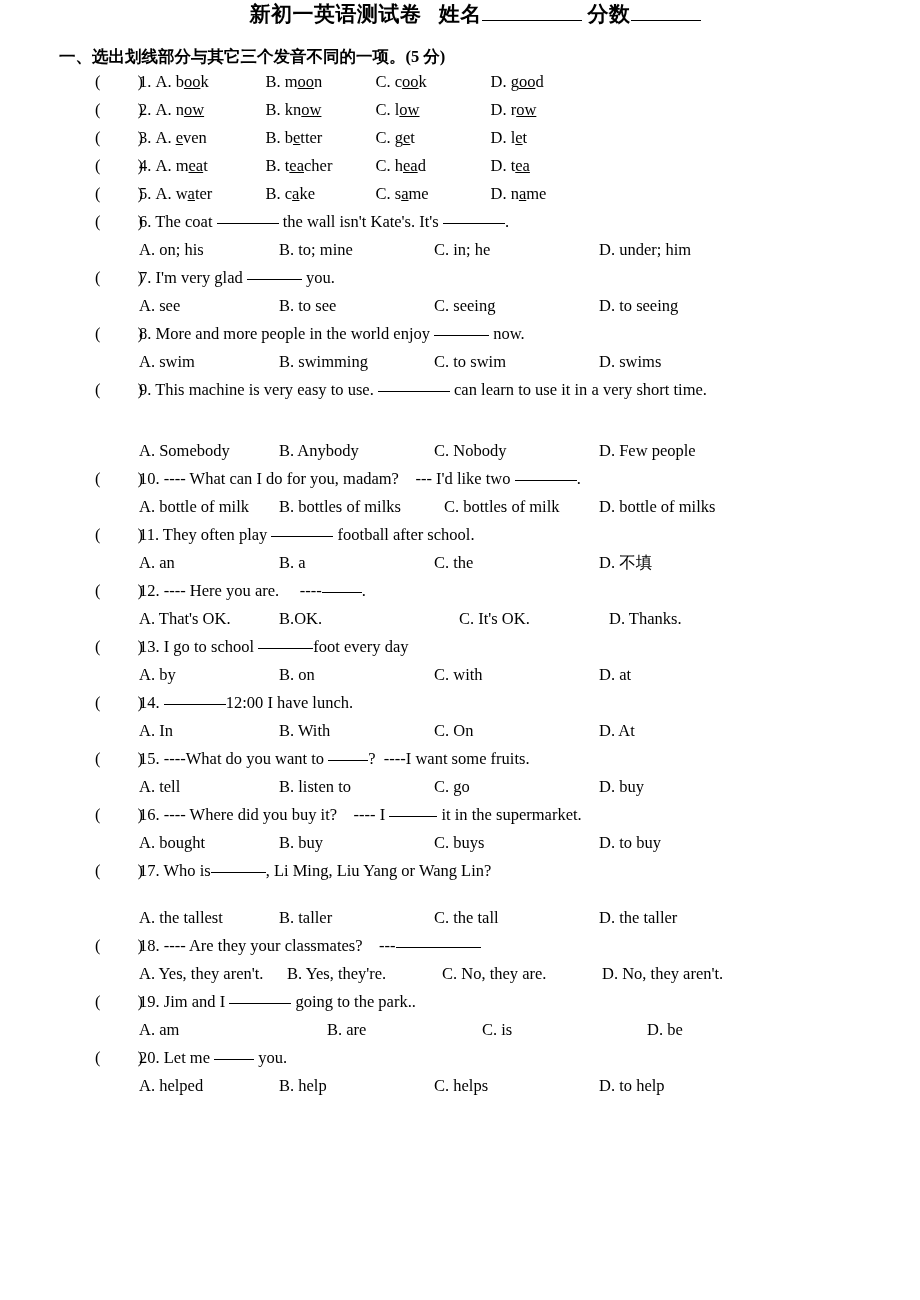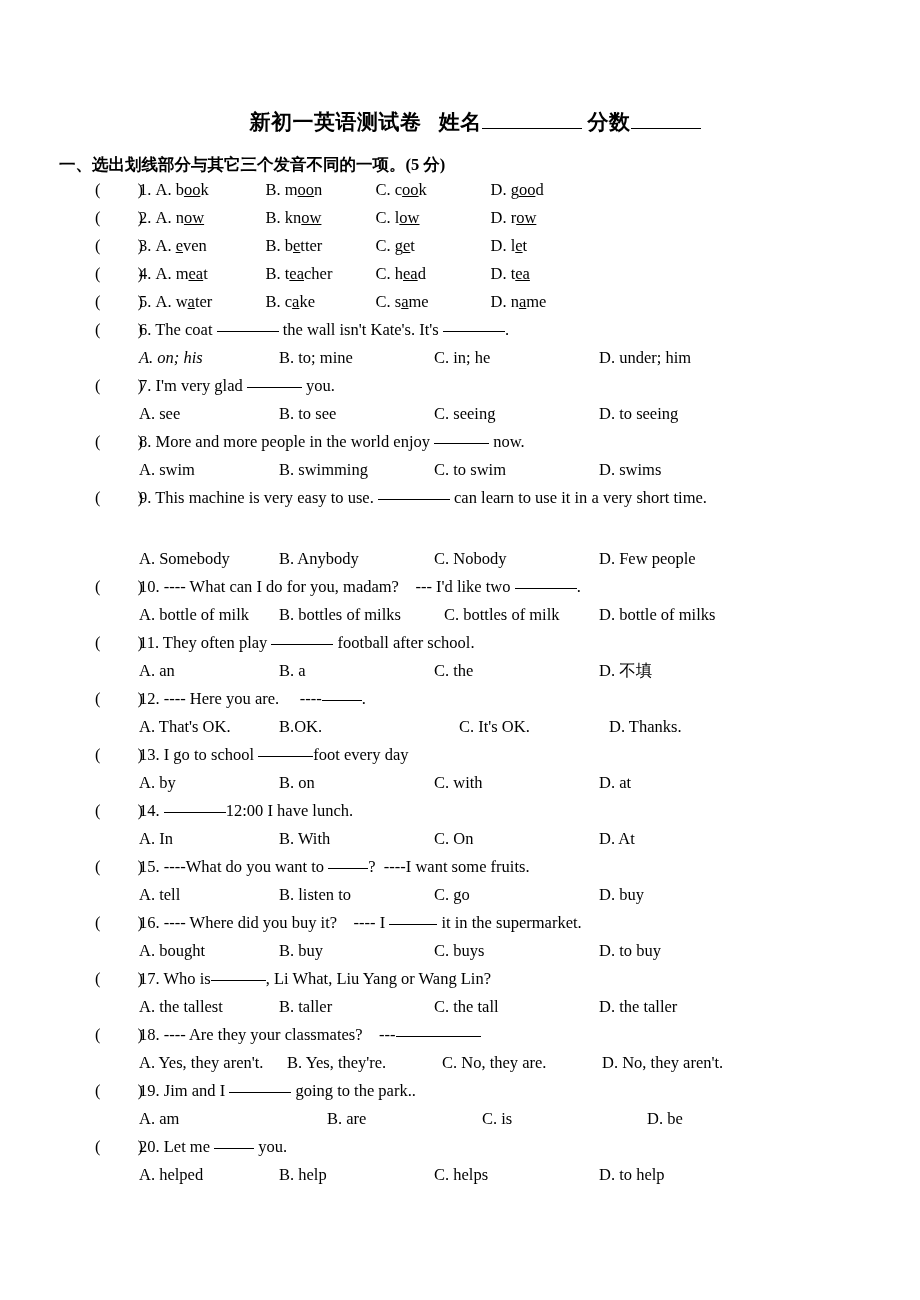--- a/index.html
+++ b/index.html
@@ -19,21 +19,20 @@
     position: relative;
     width: 920px;
     height: 1300px;
     padding: 0;
   }
   .title {
     text-align: center;
     font-size: 21px;
     font-weight: bold;
     margin: 0;
-    padding-top: 108px;
     padding-left: 30px;
     letter-spacing: 0.5px;
     white-space: pre;
   }
   .title .blank {
     display: inline-block;
     border-bottom: 1.5px solid #000;
     vertical-align: baseline;
   }
   .b-long { width: 100px; }
@@ -106,43 +105,43 @@
       <div class="qline"><span class="paren">(         )</span><span>1. </span><span class="p1-a"><span>A. b</span><u>oo</u><span>k</span></span><span class="p1-b"><span>B. m</span><u>oo</u><span>n</span></span><span class="p1-c"><span>C. c</span><u>oo</u><span>k</span></span><span class="p1-d"><span>D. g</span><u>oo</u><span>d</span></span></div>
       <div class="qline"><span class="paren">(         )</span><span>2. </span><span class="p1-a"><span>A. n</span><u>ow</u><span></span></span><span class="p1-b"><span>B. kn</span><u>ow</u><span></span></span><span class="p1-c"><span>C. l</span><u>ow</u><span></span></span><span class="p1-d"><span>D. r</span><u>ow</u><span></span></span></div>
       <div class="qline"><span class="paren">(         )</span><span>3. </span><span class="p1-a"><span>A. </span><u>e</u><span>ven</span></span><span class="p1-b"><span>B. b</span><u>e</u><span>tter</span></span><span class="p1-c"><span>C. g</span><u>e</u><span>t</span></span><span class="p1-d"><span>D. l</span><u>e</u><span>t</span></span></div>
       <div class="qline"><span class="paren">(         )</span><span>4. </span><span class="p1-a"><span>A. m</span><u>ea</u><span>t</span></span><span class="p1-b"><span>B. t</span><u>ea</u><span>cher</span></span><span class="p1-c"><span>C. h</span><u>ea</u><span>d</span></span><span class="p1-d"><span>D. t</span><u>ea</u><span></span></span></div>
       <div class="qline"><span class="paren">(         )</span><span>5. </span><span class="p1-a"><span>A. w</span><u>a</u><span>ter</span></span><span class="p1-b"><span>B. c</span><u>a</u><span>ke</span></span><span class="p1-c"><span>C. s</span><u>a</u><span>me</span></span><span class="p1-d"><span>D. n</span><u>a</u><span>me</span></span></div>
     </div>
 
 
   <div id="part2">
       <div class="qline"><span class="paren">(         )</span><span class="qtext"><span>6. The coat </span><span class="fill f62"></span><span> the wall isn't Kate's. It's </span><span class="fill f62"></span><span>.</span></span></div>
-      <div class="ansline"><span class="oa" style="width: 140px; font-style: italic;">A. on; his</span><span class="oa" style="width: 155px;">B. to; mine</span><span class="oa" style="width: 165px;">C. in; he</span><span class="oa">D. under; him</span></div>
+      <div class="ansline"><span class="oa" style="width: 140px;">A. on; his</span><span class="oa" style="width: 155px;">B. to; mine</span><span class="oa" style="width: 165px;">C. in; he</span><span class="oa">D. under; him</span></div>
       <div class="qline"><span class="paren">(         )</span><span class="qtext"><span>7. I'm very glad </span><span class="fill f55"></span><span> you.</span><span></span></span></div>
       <div class="ansline"><span class="oa" style="width: 140px;">A. see</span><span class="oa" style="width: 155px;">B. to see</span><span class="oa" style="width: 165px;">C. seeing</span><span class="oa">D. to seeing</span></div>
       <div class="qline"><span class="paren">(         )</span><span class="qtext"><span>8. More and more people in the world enjoy </span><span class="fill f55"></span><span> now.</span><span></span></span></div>
       <div class="ansline"><span class="oa" style="width: 140px;">A. swim</span><span class="oa" style="width: 155px;">B. swimming</span><span class="oa" style="width: 165px;">C. to swim</span><span class="oa">D. swims</span></div>
       <div class="qline"><span class="paren">(         )</span><span class="qtext"><span>9. This machine is very easy to use. </span><span class="fill f72"></span><span> can learn to use it in a very short time.</span><span></span></span></div>
       <div class="ansline"><span class="oa" style="width: 140px;">A. Somebody</span><span class="oa" style="width: 155px;">B. Anybody</span><span class="oa" style="width: 165px; margin-top: 33px;">C. Nobody</span><span class="oa">D. Few people</span></div>
       <div class="qline"><span class="paren">(         )</span><span class="qtext"><span>10. ---- What can I do for you, madam?    --- I'd like two </span><span class="fill f62"></span><span>.</span><span></span></span></div>
       <div class="ansline"><span class="oa" style="width: 140px;">A. bottle of milk</span><span class="oa" style="width: 165px;">B. bottles of milks</span><span class="oa" style="width: 155px;">C. bottles of milk</span><span class="oa">D. bottle of milks</span></div>
       <div class="qline"><span class="paren">(         )</span><span class="qtext"><span>11. They often play </span><span class="fill f62"></span><span> football after school.</span><span></span></span></div>
       <div class="ansline"><span class="oa" style="width: 140px;">A. an</span><span class="oa" style="width: 155px;">B. a</span><span class="oa" style="width: 165px;">C. the</span><span class="oa">D. 不填</span></div>
       <div class="qline"><span class="paren">(         )</span><span class="qtext"><span>12. ---- Here you are.     ----</span><span class="fill f40"></span><span>.</span><span></span></span></div>
       <div class="ansline"><span class="oa" style="width: 140px;">A. That's OK.</span><span class="oa" style="width: 180px;">B.OK.</span><span class="oa" style="width: 150px;">C. It's OK.</span><span class="oa">D. Thanks.</span></div>
       <div class="qline"><span class="paren">(         )</span><span class="qtext"><span>13. I go to school </span><span class="fill f55"></span><span>foot every day</span><span></span></span></div>
       <div class="ansline"><span class="oa" style="width: 140px;">A. by</span><span class="oa" style="width: 155px;">B. on</span><span class="oa" style="width: 165px;">C. with</span><span class="oa">D. at</span></div>
       <div class="qline"><span class="paren">(         )</span><span class="qtext"><span>14. </span><span class="fill f62"></span><span>12:00 I have lunch.</span><span></span></span></div>
       <div class="ansline"><span class="oa" style="width: 140px;">A. In</span><span class="oa" style="width: 155px;">B. With</span><span class="oa" style="width: 165px;">C. On</span><span class="oa">D. At</span></div>
       <div class="qline"><span class="paren">(         )</span><span class="qtext"><span>15. ----What do you want to </span><span class="fill f40"></span><span>?  ----I want some fruits.</span><span></span></span></div>
       <div class="ansline"><span class="oa" style="width: 140px;">A. tell</span><span class="oa" style="width: 155px;">B. listen to</span><span class="oa" style="width: 165px;">C. go</span><span class="oa">D. buy</span></div>
       <div class="qline"><span class="paren">(         )</span><span class="qtext"><span>16. ---- Where did you buy it?    ---- I </span><span class="fill f48"></span><span> it in the supermarket.</span><span></span></span></div>
       <div class="ansline"><span class="oa" style="width: 140px;">A. bought</span><span class="oa" style="width: 155px;">B. buy</span><span class="oa" style="width: 165px;">C. buys</span><span class="oa">D. to buy</span></div>
-      <div class="qline"><span class="paren">(         )</span><span class="qtext"><span>17. Who is</span><span class="fill f55"></span><span>, Li What, Liu Yang or Wang Lin?</span><span></span></span></div>
-      <div class="ansline"><span class="oa" style="width: 140px;">A. the tallest</span><span class="oa" style="width: 155px;">B. taller</span><span class="oa" style="width: 165px;">C. the tall</span><span class="oa">D. the taller</span></div>
+      <div class="qline"><span class="paren">(         )</span><span class="qtext"><span>17. Who is</span><span class="fill f55"></span><span>, Li Ming, Liu Yang or Wang Lin?</span><span></span></span></div>
+      <div class="ansline"><span class="oa" style="width: 140px; margin-top: 19px;">A. the tallest</span><span class="oa" style="width: 155px;">B. taller</span><span class="oa" style="width: 165px;">C. the tall</span><span class="oa">D. the taller</span></div>
       <div class="qline"><span class="paren">(         )</span><span class="qtext"><span>18. ---- Are they your classmates?    ---</span><span class="fill f85"></span><span></span><span></span></span></div>
       <div class="ansline"><span class="oa" style="width: 148px;">A. Yes, they aren't.</span><span class="oa" style="width: 155px;">B. Yes, they're.</span><span class="oa" style="width: 160px;">C. No, they are.</span><span class="oa">D. No, they aren't.</span></div>
       <div class="qline"><span class="paren">(         )</span><span class="qtext"><span>19. Jim and I </span><span class="fill f62"></span><span> going to the park..</span><span></span></span></div>
       <div class="ansline"><span class="oa" style="width: 140px;">A. am</span><span class="oa" style="width: 155px; margin-left: 48px;">B. are</span><span class="oa" style="width: 165px;">C. is</span><span class="oa">D. be</span></div>
       <div class="qline"><span class="paren">(         )</span><span class="qtext"><span>20. Let me </span><span class="fill f40"></span><span> you.</span><span></span></span></div>
       <div class="ansline"><span class="oa" style="width: 140px;">A. helped</span><span class="oa" style="width: 155px;">B. help</span><span class="oa" style="width: 165px;">C. helps</span><span class="oa">D. to help</span></div>
     </div>
 
 </div>
 

